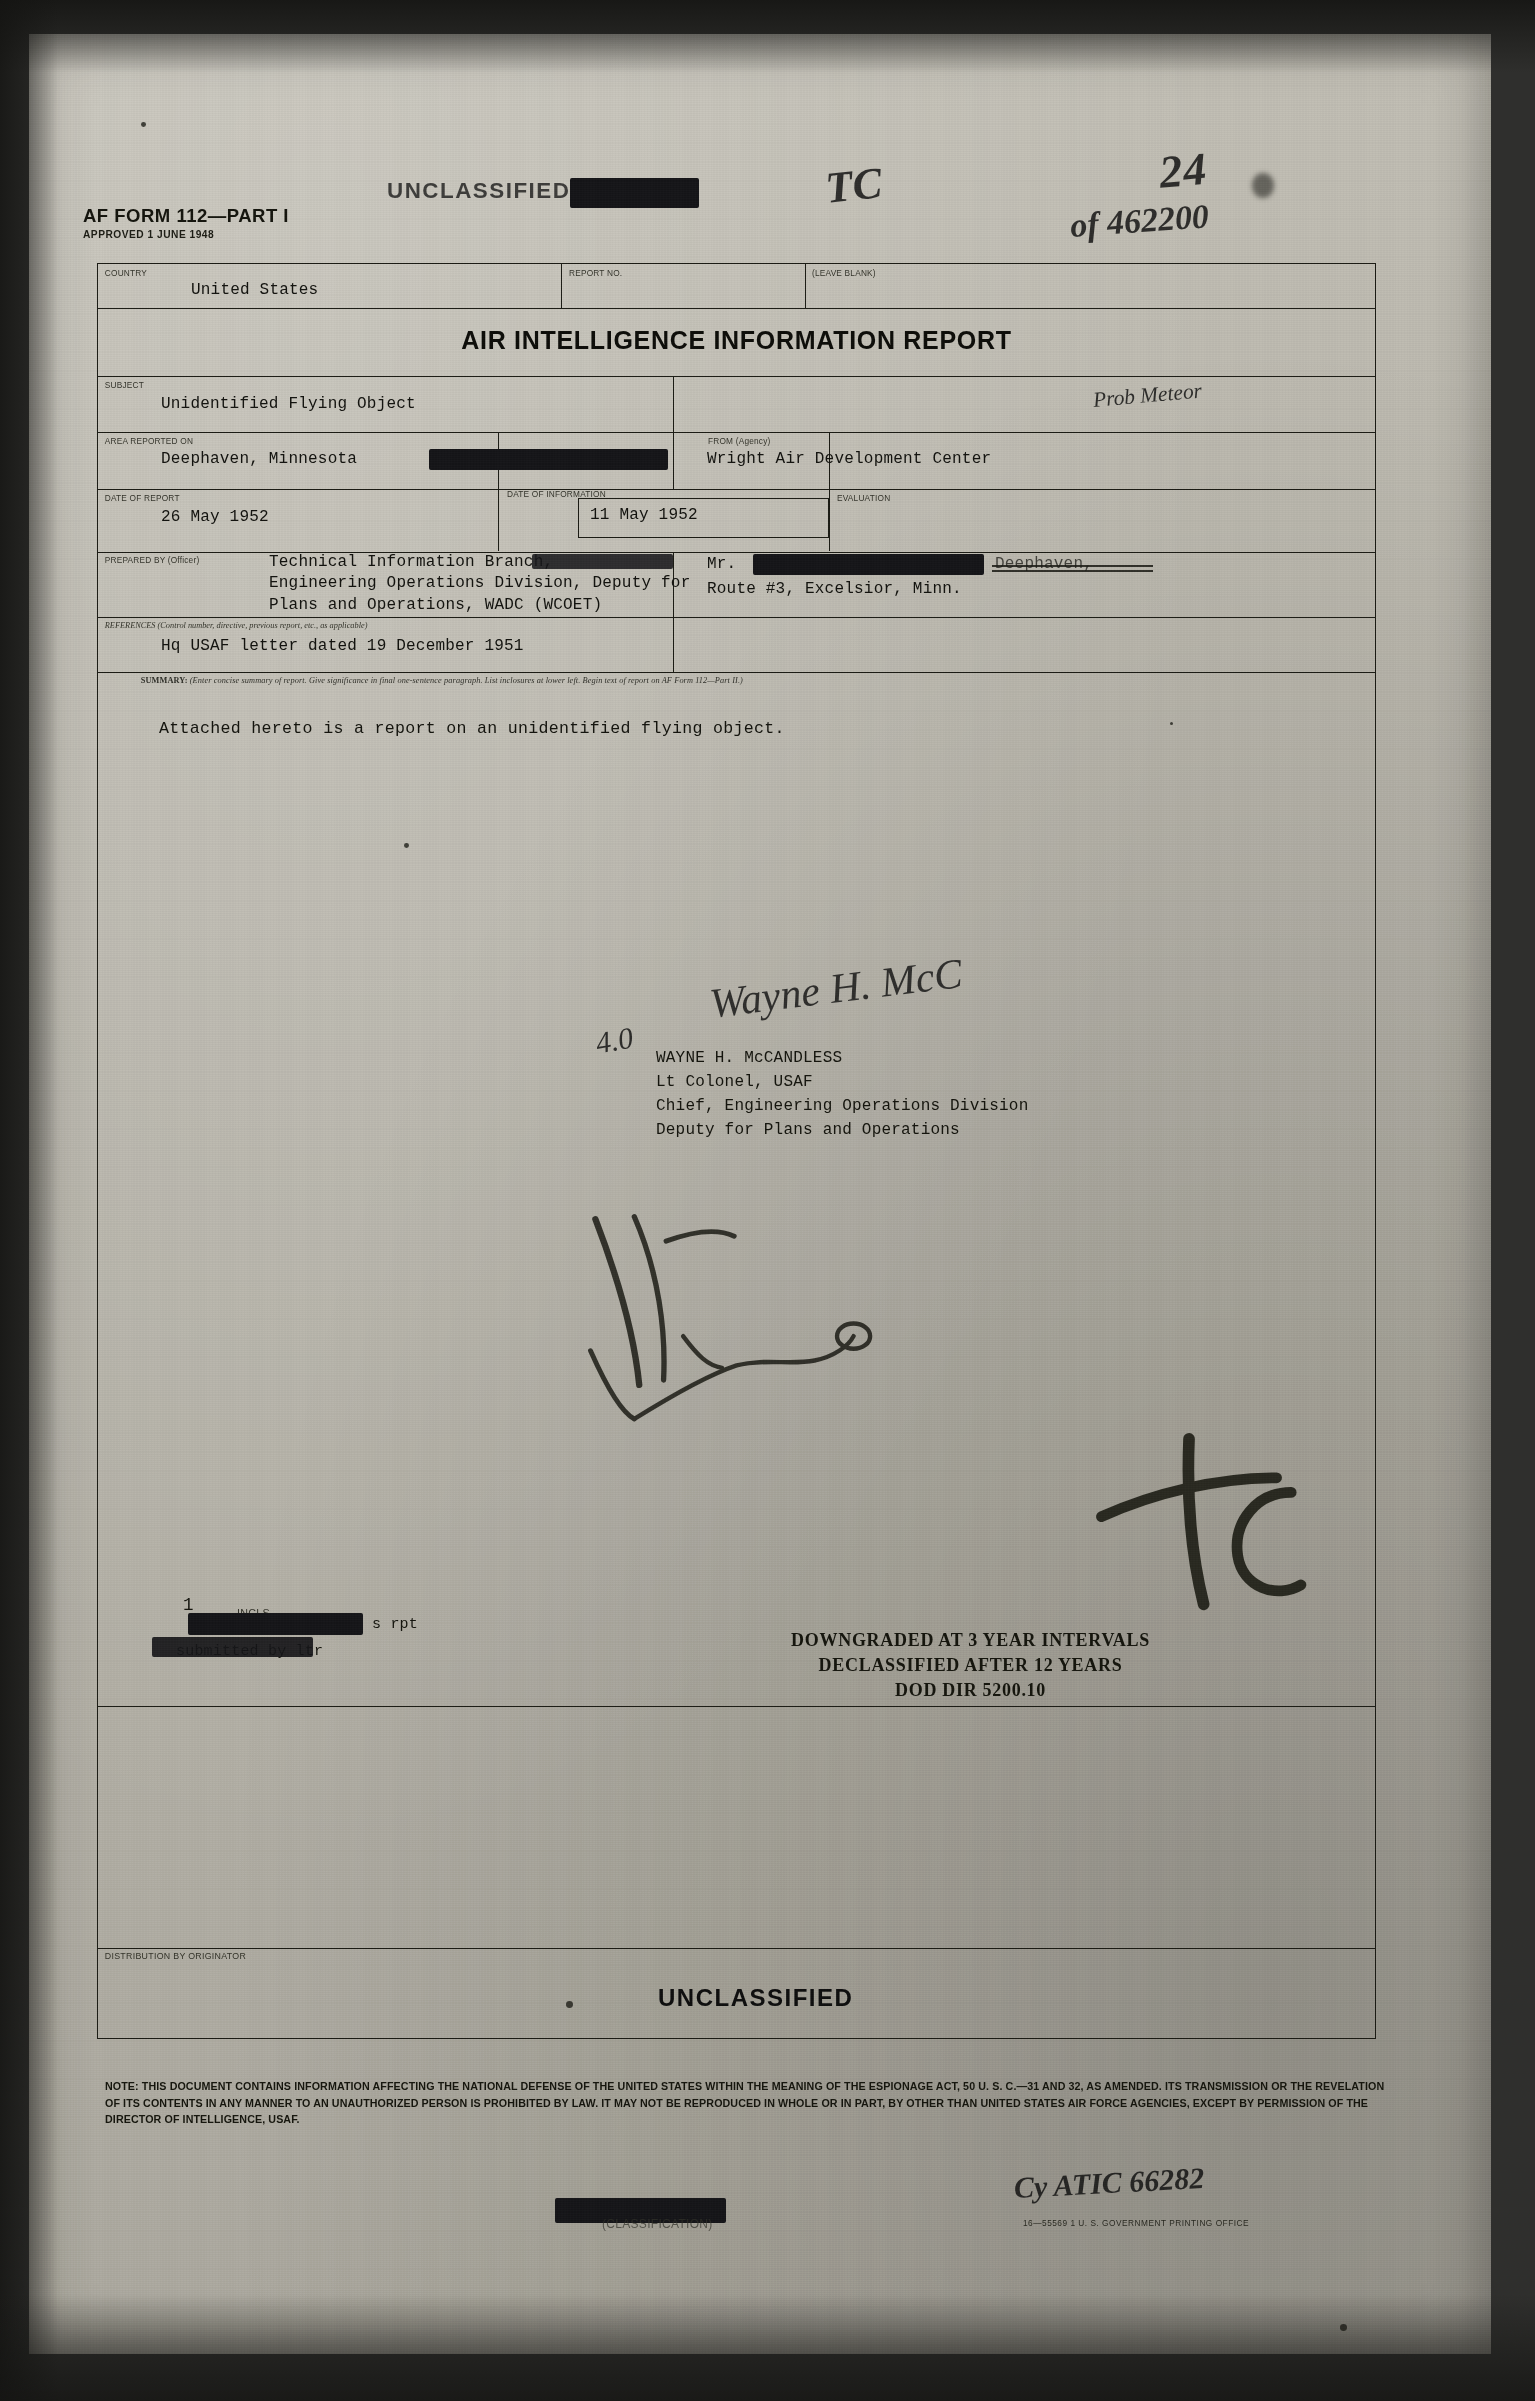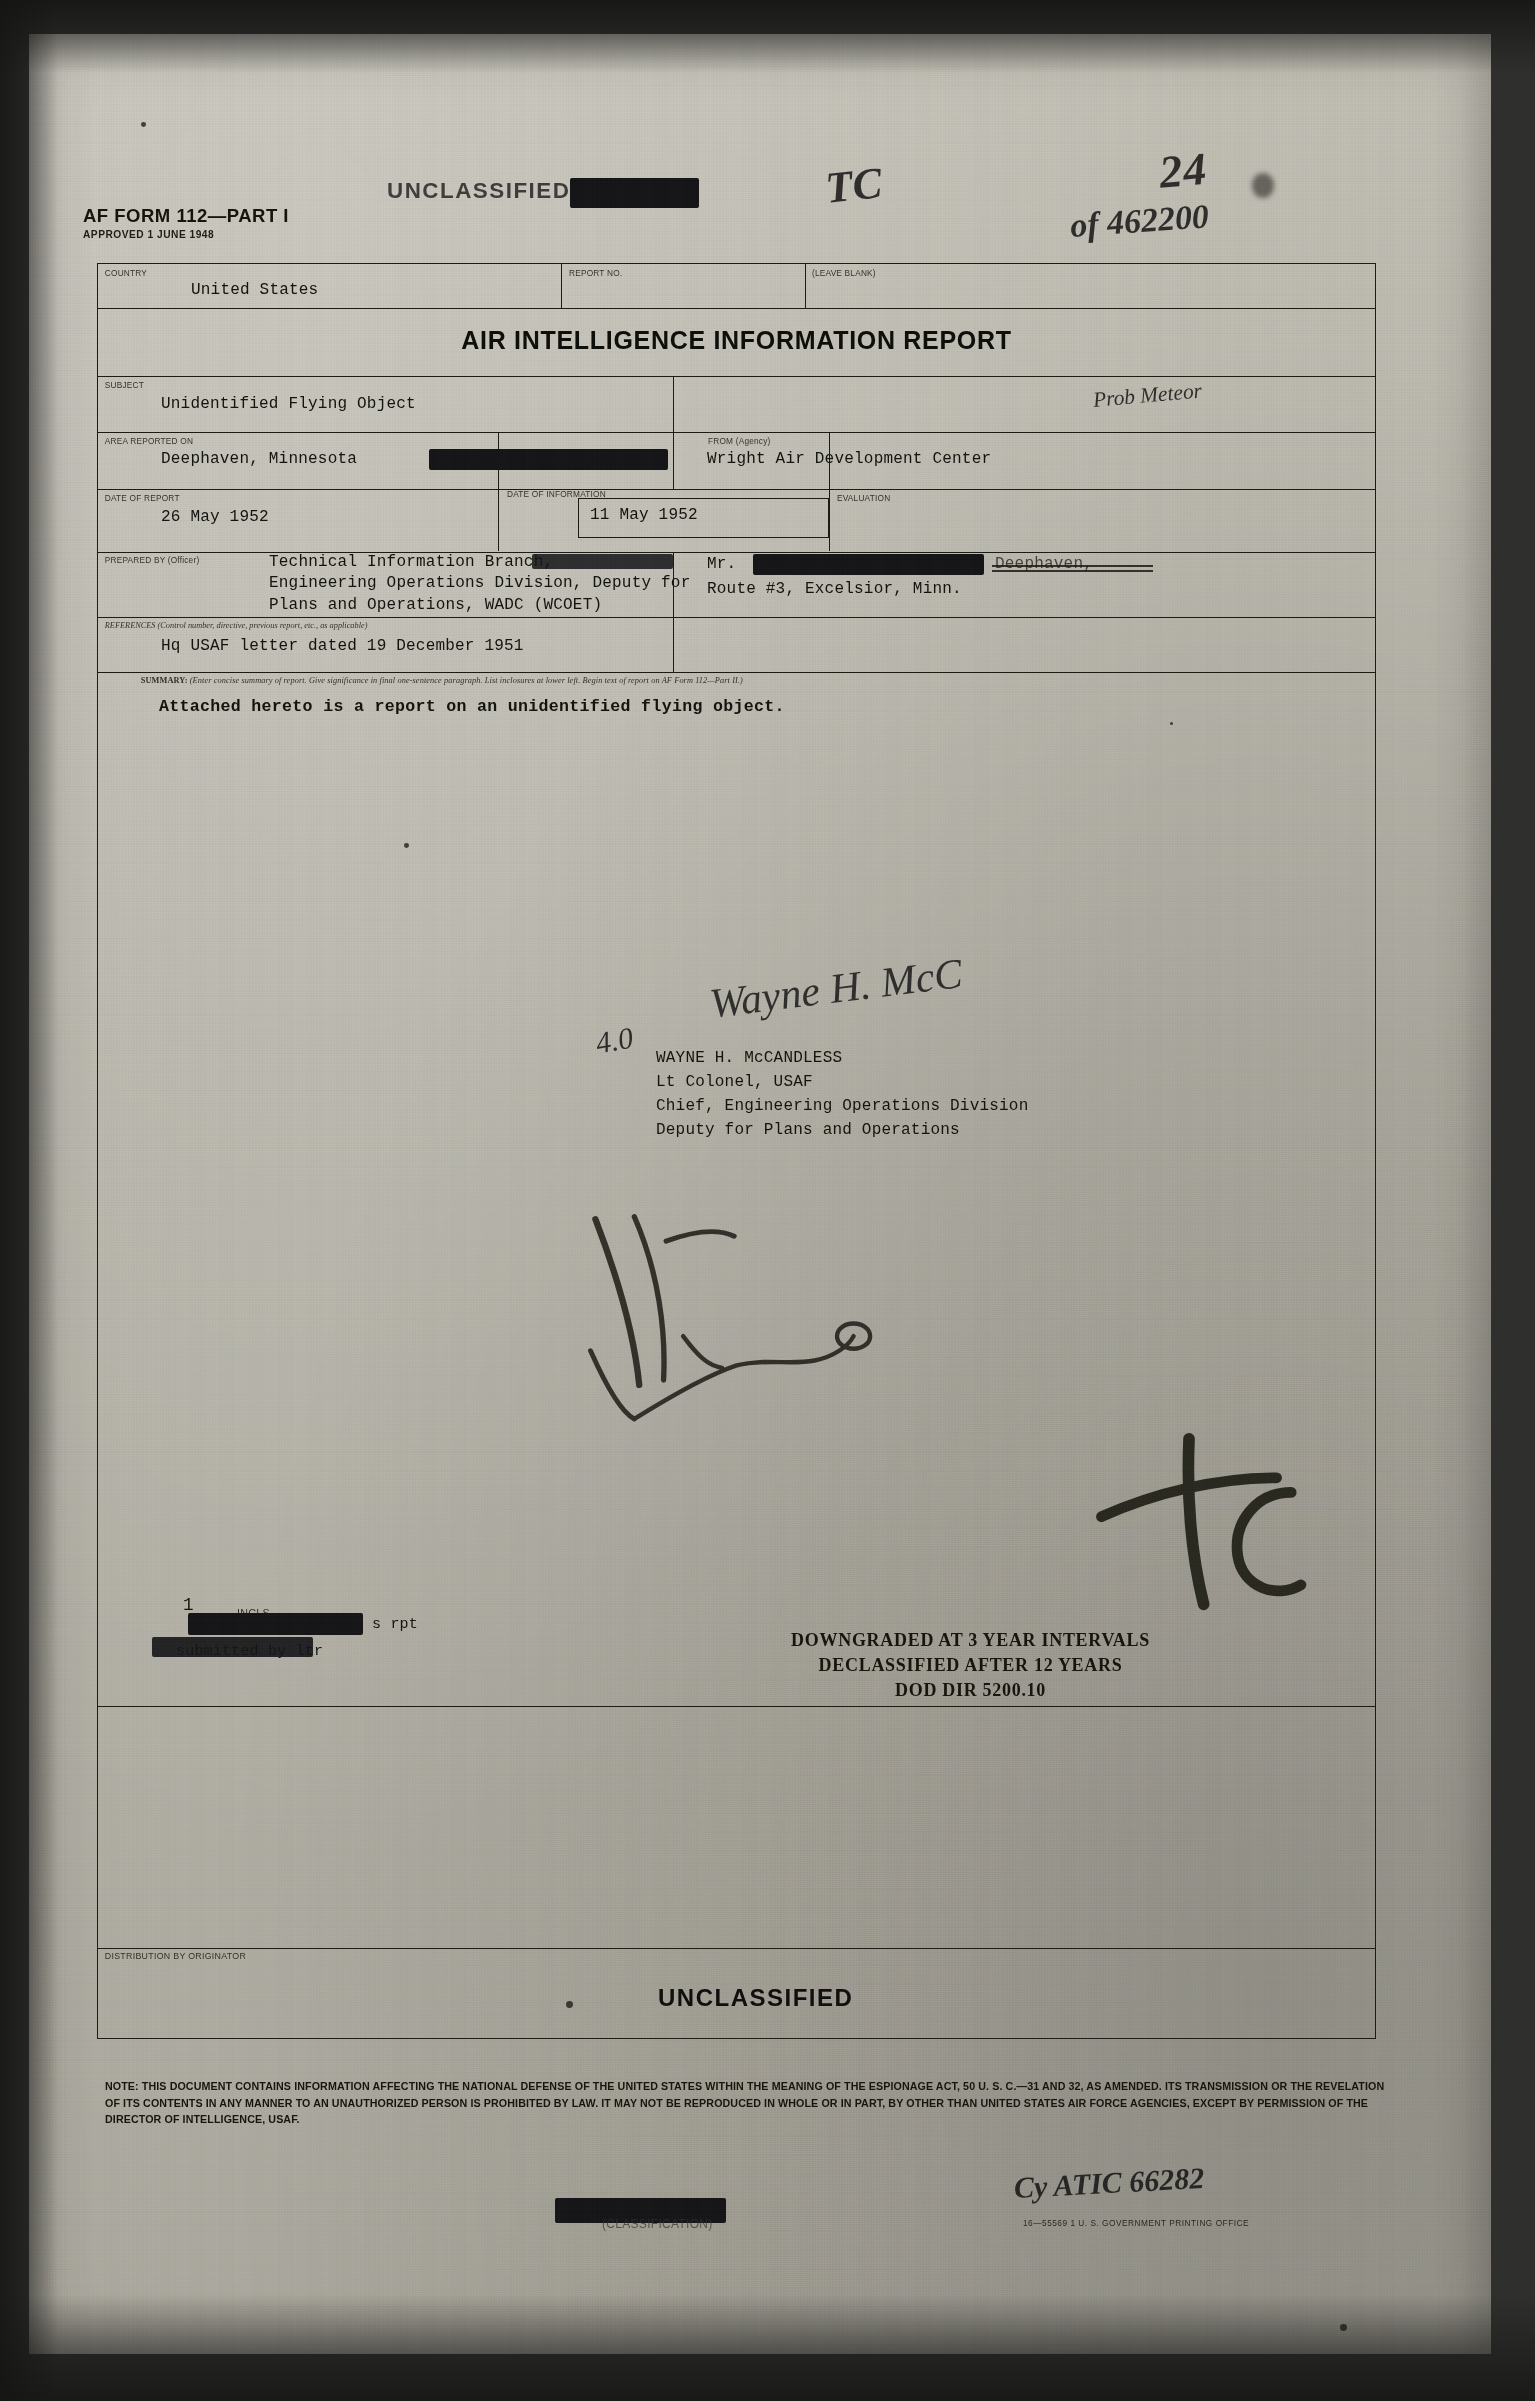--- a/index.html
+++ b/index.html
@@ -359,21 +359,21 @@
       <div class="redact soft" style="left:434px; top:290px; width:141px; height:14.6px; opacity:.85;"></div>
 
       <div class="refs-note" style="left:6.8px; top:357px;">REFERENCES (Control number, directive, previous report, etc., as applicable)</div>
       <div class="cell-value" style="left:63px; top:373px;">Hq USAF letter dated 19 December 1951</div>
 
       <div class="summary-note" style="left:6.8px; top:412px; width:1257px;">
         <b>SUMMARY:</b>
         <span style="font-style:italic;">(Enter concise summary of report.  Give significance in final one-sentence paragraph.  List inclosures at lower left.  Begin text of report on AF Form 112—Part II.)</span>
       </div>
 
-      <div class="body-text" style="left:61px; top:430px;font-weight:bold;">Attached hereto is a report on an unidentified flying object.</div>
+      <div class="body-text" style="left:61px; top:452px;">Attached hereto is a report on an unidentified flying object.</div>
       <div class="dot" style="left:1072px; top:458px;"></div>
 
       <div class="sig-block" style="left:558px; top:782px;"><span>WAYNE H. McCANDLESS</span>
 <span>Lt Colonel, USAF</span>
 <span>Chief, Engineering Operations Division</span>
 <span>Deputy for Plans and Operations</span></div>
 
       <div class="hand" style="left:609px; top:716px; font-size:42px; transform: rotate(-7deg); opacity:.8;">Wayne H. McC</div>
       <div class="hand hand-small" style="left:495px; top:763px; font-size:30px; transform: rotate(-10deg);">4.0</div>
 

